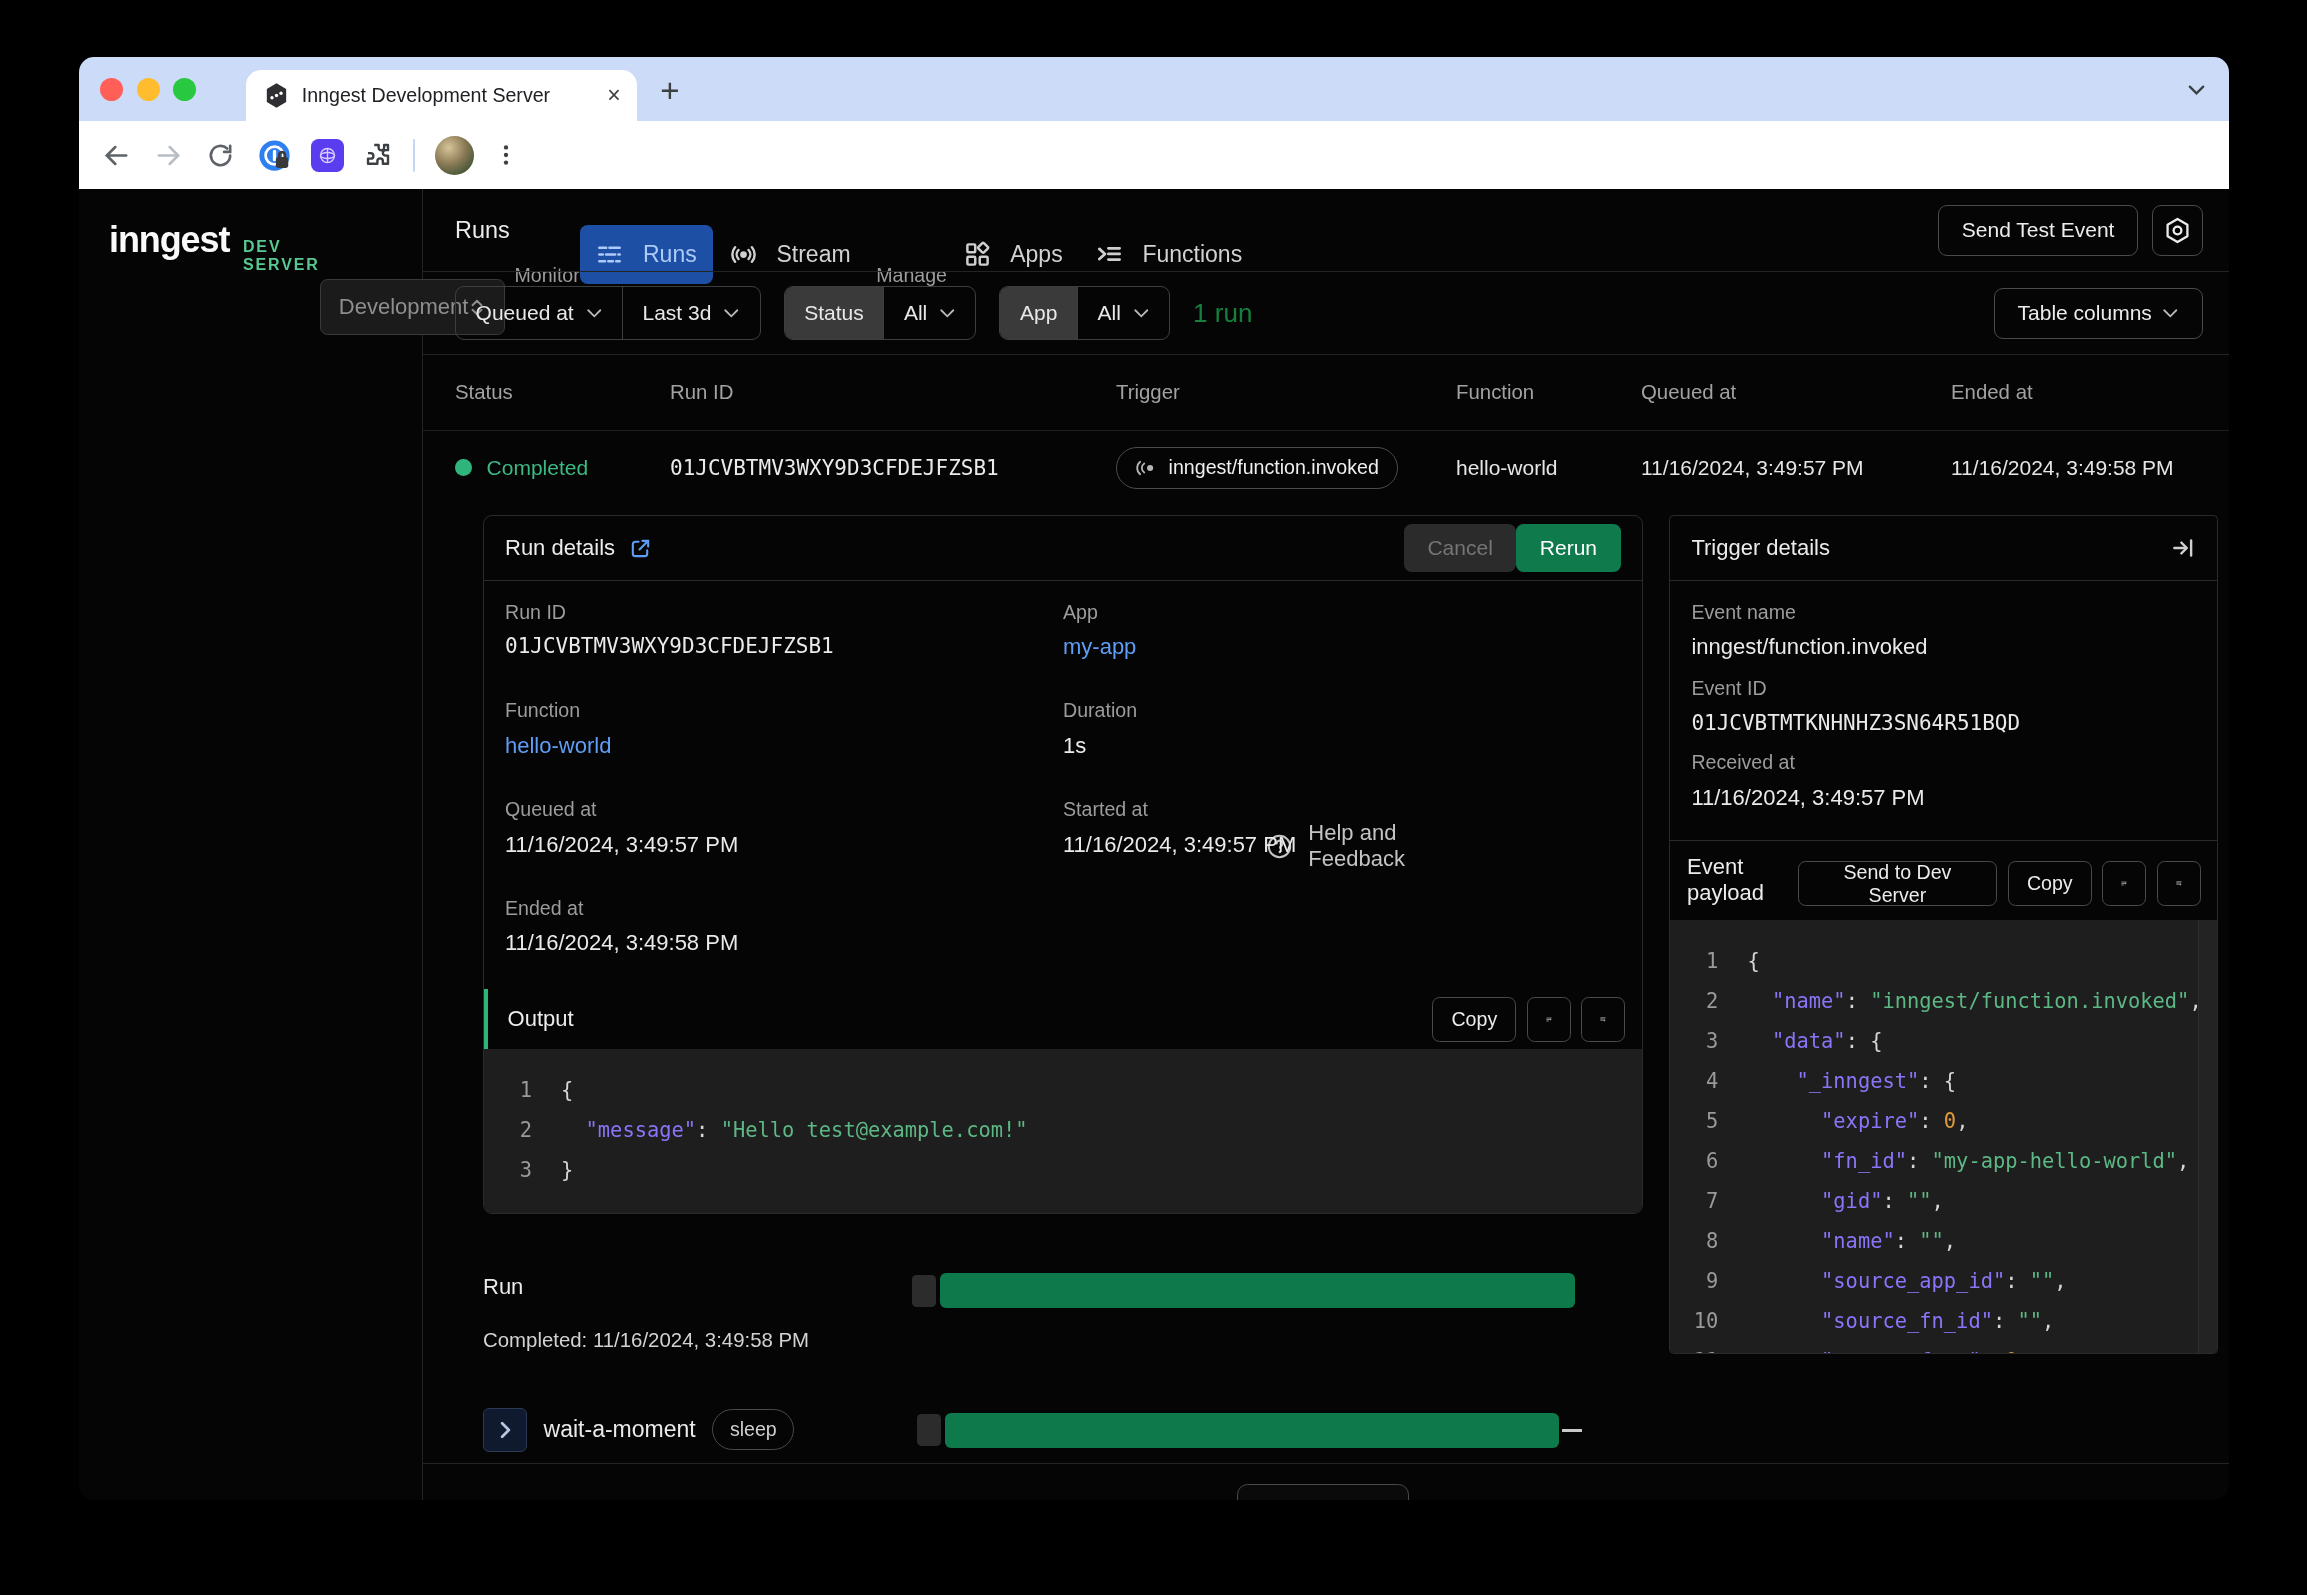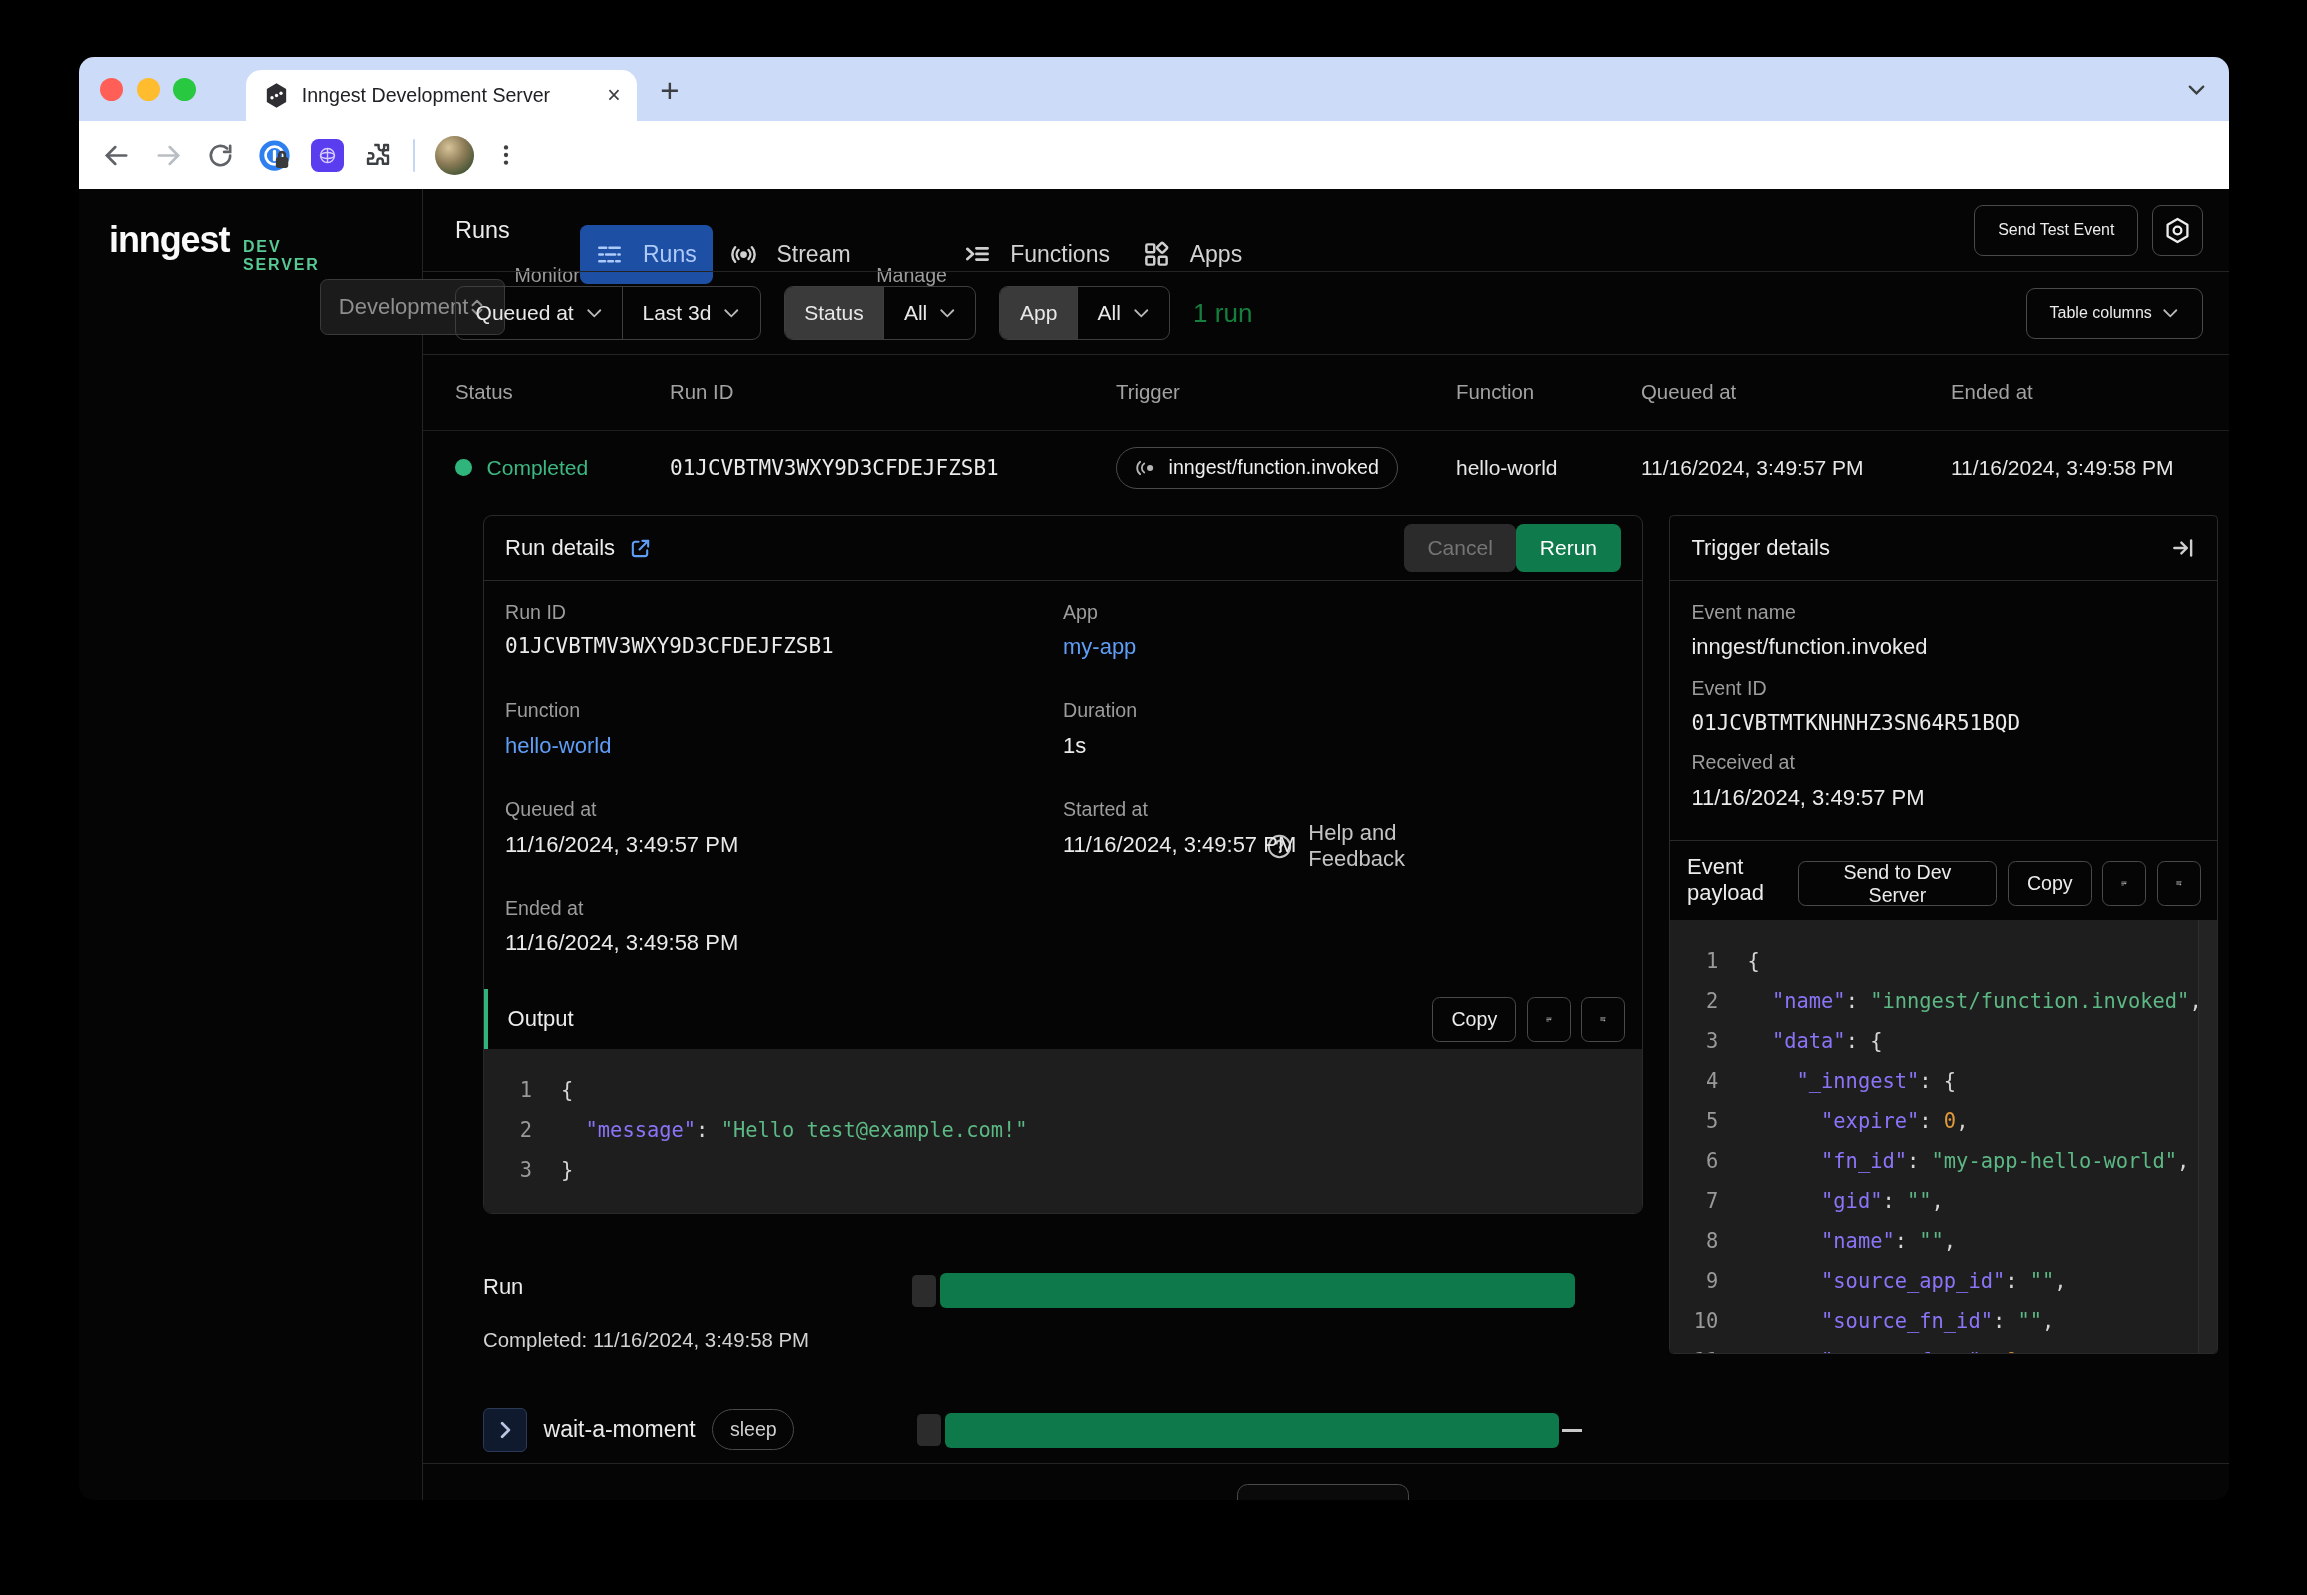--- a/index.html
+++ b/index.html
@@ -59,21 +59,21 @@
   .side-spacer { flex:1; }
   .help { display:flex; align-items:center; gap:15px; font-size:22px; color:#c4c4c4; padding-left:7.6px; }
 
   
   .main { flex:1; display:flex; flex-direction:column; min-width:0; }
   .m-header { height:83px; display:flex; align-items:center; padding:0 26px 0 32px;
     border-bottom:1.5px solid #242424; }
   .m-title { font-size:23.4px; font-weight:500; color:#ececec; }
   .hd-right { margin-left:auto; display:flex; gap:13.6px; align-items:center; }
   .btn { height:51px; border:1.5px solid #4a4a4a; border-radius:9px; background:none;
-    color:#ececec; font-size:16px; padding:0 23px; display:flex; align-items:center; gap:10.6px; }
+    color:#ececec; font-size:21px; padding:0 23px; display:flex; align-items:center; gap:10.6px; }
   .btn.icon { width:51px; padding:0; justify-content:center; }
   .btn.sm { height:45px; font-size:19.6px; padding:0 18px; border-radius:7.6px; }
   .btn.sm.icon { width:44px; }
 
   .m-filters { height:83px; display:flex; align-items:center; gap:23px;
     padding:0 26px 0 32px; border-bottom:1.5px solid #242424; }
   .seg { display:flex; align-items:stretch; border:1.5px solid #3e3e3e; border-radius:9px;
     height:54px; overflow:hidden; }
   .seg-part { display:flex; align-items:center; gap:12px; padding:0 19.6px; font-size:21px; color:#e8e8e8; }
   .seg-part + .seg-part { border-left:1.5px solid #3e3e3e; }
@@ -282,37 +282,37 @@
               <path d="M7.5 8a6 6 0 000 8M16.5 8a6 6 0 010 8"></path>
               <path d="M4.5 5.5a10 10 0 000 13M19.5 5.5a10 10 0 010 13"></path>
             </svg>
         </span>
         <span>Stream</span>
       </div>
 
       <div class="side-sec">Manage</div>
       <div class="nav-item">
         <span class="ic">
-          <svg viewBox="0 0 24 24" fill="none" stroke="currentColor" stroke-width="2.4" stroke-linecap="round" stroke-linejoin="round">
-              <path d="M3 7l5 4.5L3 16"></path>
-              <path d="M11 6.5h10M11 11.5h10M11 16.5h10"></path>
-            </svg>
-        </span>
-        <span>Functions</span>
-      </div>
-      <div class="nav-item">
-        <span class="ic">
           <svg viewBox="0 0 24 24" fill="none" stroke="currentColor" stroke-width="2.2" stroke-linejoin="round">
               <rect x="3" y="3" width="7" height="7" rx="1"></rect>
               <rect x="3" y="14" width="7" height="7" rx="1"></rect>
               <rect x="14" y="14" width="7" height="7" rx="1"></rect>
               <rect x="13.6" y="2.6" width="6.8" height="6.8" rx="1" transform="rotate(45 17 6)"></rect>
             </svg>
         </span>
         <span>Apps</span>
+      </div>
+      <div class="nav-item">
+        <span class="ic">
+          <svg viewBox="0 0 24 24" fill="none" stroke="currentColor" stroke-width="2.4" stroke-linecap="round" stroke-linejoin="round">
+              <path d="M3 7l5 4.5L3 16"></path>
+              <path d="M11 6.5h10M11 11.5h10M11 16.5h10"></path>
+            </svg>
+        </span>
+        <span>Functions</span>
       </div>
 
       <div class="side-spacer"></div>
       <div class="help">
         <span>
           <svg width="27" height="27" viewBox="0 0 24 24" fill="none" stroke="#c4c4c4" stroke-width="1.8">
               <circle cx="12" cy="12" r="9.5"></circle>
               <path d="M9.5 9.3a2.6 2.6 0 115.1.8c-.5 1.4-2.1 1.6-2.1 3" stroke-linecap="round"></path>
               <circle cx="12.3" cy="16.8" r="1.1" fill="#c4c4c4" stroke="none"></circle>
             </svg>

